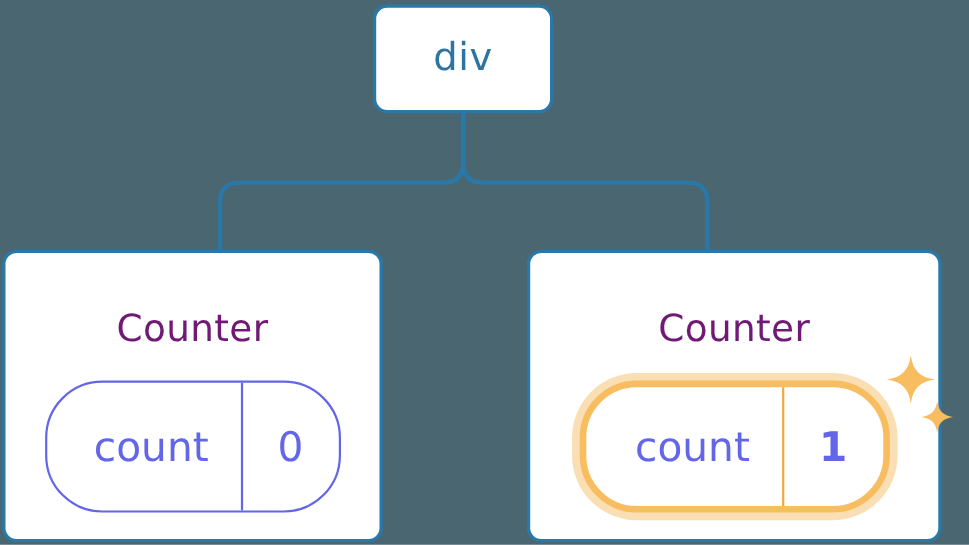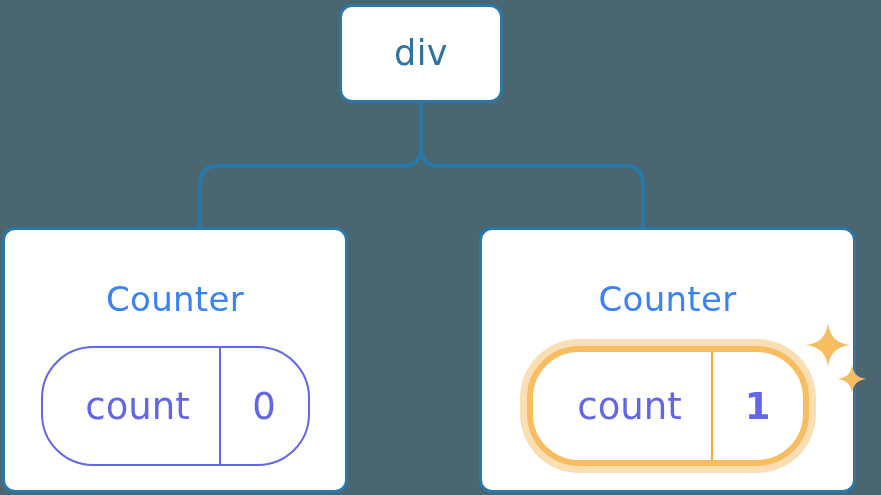--- a/index.html
+++ b/index.html
@@ -67,21 +67,21 @@
     height: 266px;
   }
   #card-right {
     left: 479px;
     top: 227px;
     width: 377px;
     height: 266px;
   }
   .card-title {
     font-size: 34px;
-    color: #3b82f6;
+    color: #701a75;
     line-height: 1;
     margin-top: 52px;
     letter-spacing: 0.3px;
   }
 
   
   .pill-wrap {
     position: relative;
     margin-top: 30px;
     display: flex;

